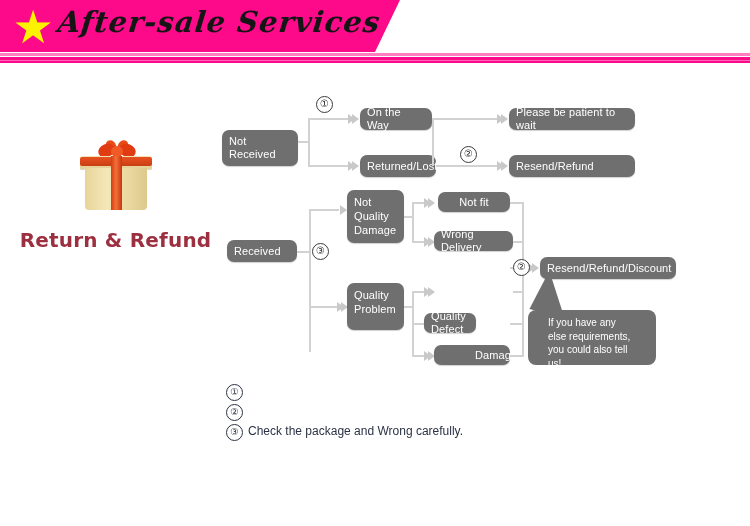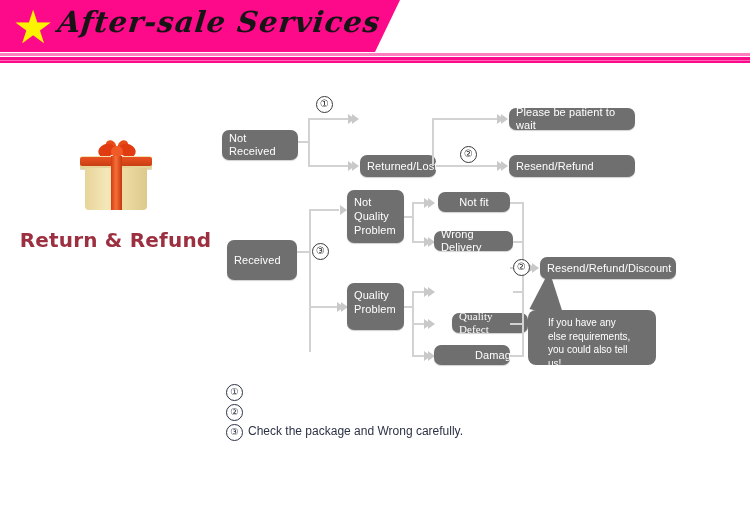--- a/index.html
+++ b/index.html
@@ -191,64 +191,65 @@
       <div class="gift-lid"></div>
       <div class="gift-body"></div>
       <div class="gift-ribbon-h"></div>
       <div class="gift-ribbon-v"></div>
     </div>
     <div class="gift-caption">Return &amp; Refund</div>
   </div>
 
   <div id="flow">
 
-    <div class="node" style="left:222px;top:130px;width:76px;height:30px;">Not Received</div>
+    <div class="node" style="left:222px;top:130px;width:76px;height:36px;">Not Received</div>
 
     <div class="h-line" style="left:298px;top:141px;width:12px;"></div>
     <div class="v-line" style="left:308px;top:118px;height:48px;"></div>
 
     <div class="h-line" style="left:308px;top:118px;width:42px;"></div>
     <div class="arrow dbl" style="left:352px;top:114px;"></div>
 
     <div class="h-line" style="left:308px;top:165px;width:42px;"></div>
     <div class="arrow dbl" style="left:352px;top:161px;"></div>
 
     <div class="circnum" style="left:316px;top:96px;">①</div>
 
+    <div class="node" style="left:360px;top:108px;width:72px;height:22px;">On the Way</div>
     <div class="node" style="left:360px;top:155px;width:76px;height:22px;">Returned/Lost</div>
 
     <div class="h-line" style="left:432px;top:118px;width:68px;"></div>
     <div class="arrow dbl" style="left:501px;top:114px;"></div>
 
     <div class="h-line" style="left:436px;top:165px;width:64px;"></div>
     <div class="arrow dbl" style="left:501px;top:161px;"></div>
 
     <div class="v-line" style="left:432px;top:118px;height:48px;"></div>
 
     <div class="circnum" style="left:460px;top:146px;">②</div>
 
     <div class="node" style="left:509px;top:155px;width:126px;height:22px;">Resend/Refund</div>
     <div class="node" style="left:509px;top:108px;width:126px;height:22px;">Please be patient to wait</div>
 
-    <div class="node" style="left:227px;top:240px;width:70px;height:40px;">Received</div>
+    <div class="node" style="left:227px;top:240px;width:70px;height:22px;">Received</div>
 
     <div class="h-line" style="left:297px;top:251px;width:14px;"></div>
     <div class="v-line" style="left:309px;top:209px;height:143px;"></div>
 
     <div class="h-line" style="left:309px;top:209px;width:30px;"></div>
     <div class="arrow" style="left:340px;top:205px;"></div>
 
     <div class="h-line" style="left:309px;top:306px;width:30px;"></div>
     <div class="arrow dbl" style="left:341px;top:302px;"></div>
 
     <div class="circnum" style="left:312px;top:243px;">③</div>
 
     <div class="node multi" style="left:347px;top:190px;width:57px;height:53px;white-space:pre-line;">Not
 Quality
-Problem</div>
+Damage</div>
     <div class="node multi" style="left:347px;top:283px;width:57px;height:47px;white-space:pre-line;">Quality
 Problem</div>
 
     <div class="h-line" style="left:404px;top:216px;width:10px;"></div>
     <div class="v-line" style="left:412px;top:202px;height:40px;"></div>
     <div class="h-line" style="left:412px;top:202px;width:14px;"></div>
     <div class="arrow dbl" style="left:428px;top:198px;"></div>
     <div class="h-line" style="left:412px;top:241px;width:14px;"></div>
     <div class="arrow dbl" style="left:428px;top:237px;"></div>
 
@@ -256,21 +257,21 @@
     <div class="v-line" style="left:412px;top:291px;height:64px;"></div>
     <div class="h-line" style="left:412px;top:291px;width:14px;"></div>
     <div class="arrow dbl" style="left:428px;top:287px;"></div>
     <div class="h-line" style="left:412px;top:323px;width:14px;"></div>
     <div class="arrow dbl" style="left:428px;top:319px;"></div>
     <div class="h-line" style="left:412px;top:355px;width:14px;"></div>
     <div class="arrow dbl" style="left:428px;top:351px;"></div>
 
     <div class="node" style="left:438px;top:192px;width:72px;height:20px;justify-content:center;">Not fit</div>
     <div class="node" style="left:434px;top:231px;width:79px;height:20px;">Wrong Delivery</div>
-    <div class="node" style="left:452px;top:313px;width:76px;height:20px;font-family:Liberation Serif, serif;">Quality Defect</div>
+    <div class="node" style="left:424px;top:313px;width:52px;height:20px;">Quality Defect</div>
     <div class="node" style="left:434px;top:345px;width:76px;height:20px;padding-left:41px;">Damage</div>
 
     <div class="h-line" style="left:510px;top:202px;width:14px;"></div>
     <div class="h-line" style="left:513px;top:241px;width:11px;"></div>
     <div class="h-line" style="left:513px;top:291px;width:11px;"></div>
     <div class="h-line" style="left:510px;top:323px;width:14px;"></div>
     <div class="h-line" style="left:510px;top:355px;width:14px;"></div>
     <div class="v-line" style="left:522px;top:202px;height:155px;"></div>
     <div class="h-line" style="left:510px;top:267px;width:22px;"></div>
     <div class="arrow dbl" style="left:532px;top:263px;"></div>

